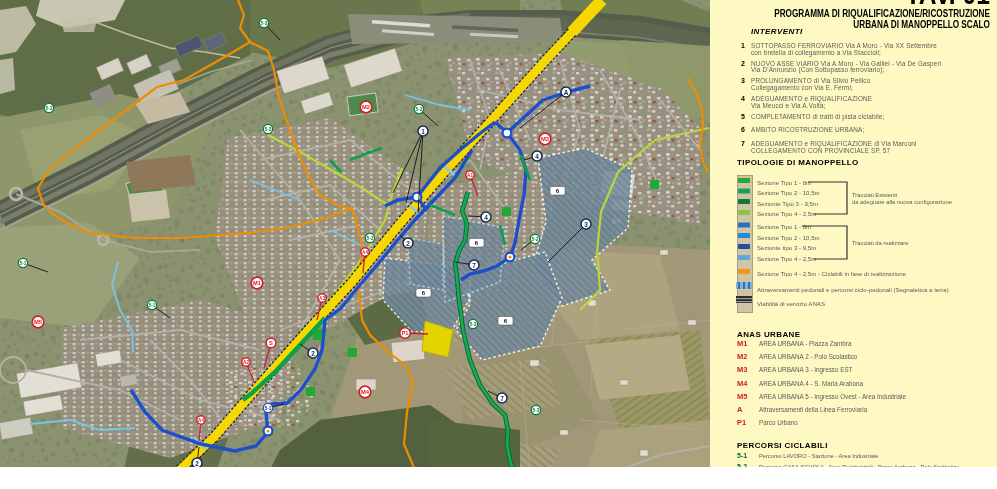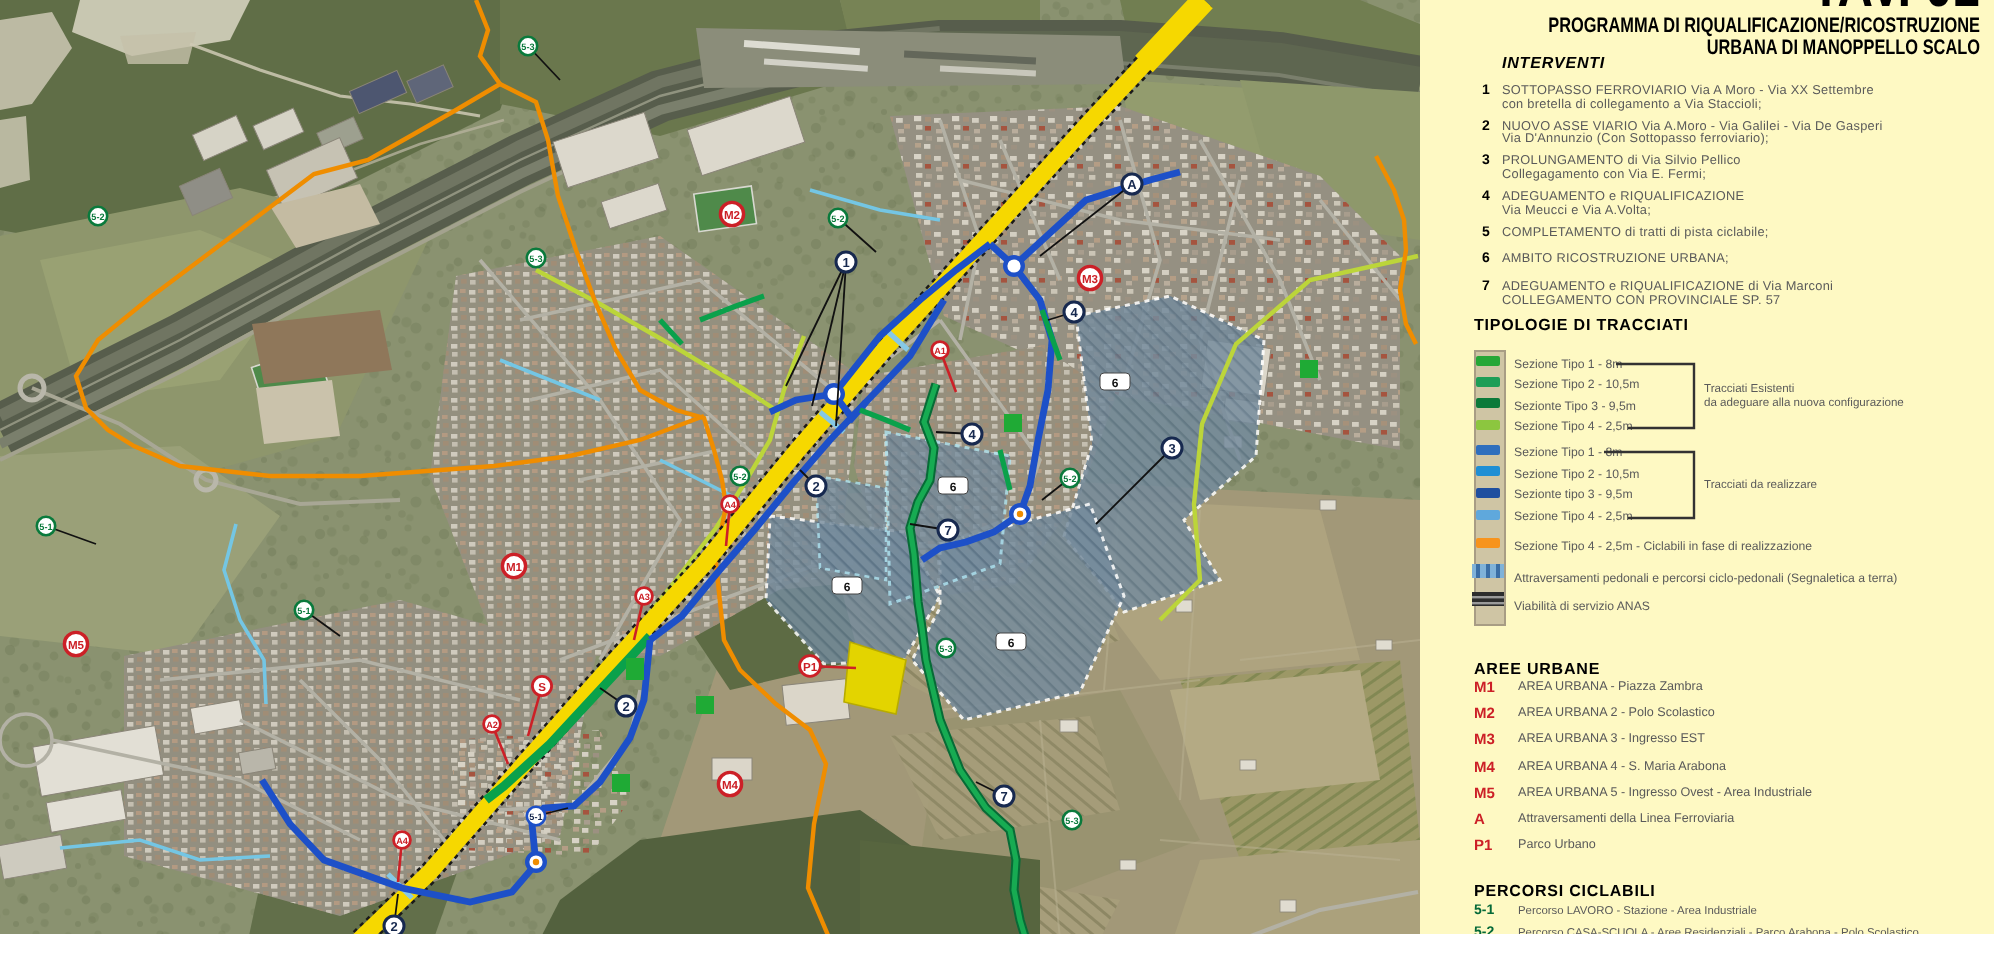--- a/index.html
+++ b/index.html
@@ -498,21 +498,21 @@
   <div style="position:relative;margin-bottom:7px;">
         <b style="position:absolute;left:0;font-size:7px;color:#000;">6</b>
         <div style="margin-left:10px;">AMBITO RICOSTRUZIONE URBANA;</div>
       </div>
   <div style="position:relative;">
         <b style="position:absolute;left:0;font-size:7px;color:#000;">7</b>
         <div style="margin-left:10px;">ADEGUAMENTO e RIQUALIFICAZIONE di Via Marconi<br>COLLEGAMENTO CON PROVINCIALE SP. 57</div>
       </div>
 </div>
 
-<div class="leg hdr" style="left:737px;top:158px;font-size:8px;letter-spacing:0.4px;">TIPOLOGIE DI TRACCIATI</div>
+<div class="leg hdr" style="left:737px;top:158px;font-size:8px;letter-spacing:0.4px;">TIPOLOGIE DI MANOPPELLO</div>
 
 <div class="leg" style="left:737px;top:175px;width:14px;height:136px;background:#cfc5a4;border:1px solid #a89d84;"></div>
 <svg class="leg" style="left:735px;top:173px;" width="120" height="142" viewBox="0 0 120 142">
   <g>
     <rect x="3" y="5" width="12" height="5" rx="1" fill="#26a737"></rect>
     <rect x="3" y="15.5" width="12" height="5" rx="1" fill="#1d9e57"></rect>
     <rect x="3" y="26" width="12" height="5" rx="1" fill="#0c7a3a"></rect>
     <rect x="3" y="37" width="12" height="5" rx="1" fill="#8cc63f"></rect>
     <rect x="3" y="49.5" width="12" height="5" rx="1" fill="#2f6fbd"></rect>
     <rect x="3" y="60" width="12" height="5" rx="1" fill="#1f8fd4"></rect>
@@ -537,21 +537,21 @@
 <div class="leg" style="left:757px;top:286px;font-size:6.1px;white-space:nowrap;">Attraversamenti pedonali e percorsi ciclo-pedonali (Segnaletica a terra)</div>
 <div class="leg" style="left:757px;top:300px;font-size:6.1px;white-space:nowrap;">Viabilità di servizio ANAS</div>
 
 <svg class="leg" style="left:800px;top:175px;" width="130" height="100" viewBox="0 0 130 100">
   <path d="M8,7 H47 V39 H14" fill="none" stroke="#333" stroke-width="1.2"></path>
   <path d="M2,51 H47 V84 H14" fill="none" stroke="#333" stroke-width="1.2"></path>
 </svg>
 <div class="leg" style="left:852px;top:192px;font-size:5.8px;line-height:7px;">Tracciati Esistenti<br>da adeguare alla nuova configurazione</div>
 <div class="leg" style="left:852px;top:240px;font-size:5.8px;">Tracciati  da realizzare</div>
 
-<div class="leg hdr" style="left:737px;top:330px;font-size:8px;letter-spacing:0.4px;">AREE URBANE</div>
+<div class="leg hdr" style="left:737px;top:330px;font-size:8px;letter-spacing:0.4px;">ANAS URBANE</div>
 
 <div class="leg" style="left:737px;top:339px;font-size:6.3px;width:250px;">
   <div style="position:relative;height:13.2px;"><b style="color:#cc2027;font-size:7.5px;">M1</b><span style="position:absolute;left:22px;top:1px;">AREA URBANA - Piazza Zambra</span></div>
   <div style="position:relative;height:13.2px;"><b style="color:#cc2027;font-size:7.5px;">M2</b><span style="position:absolute;left:22px;top:1px;">AREA URBANA 2 - Polo Scolastico</span></div>
   <div style="position:relative;height:13.2px;"><b style="color:#cc2027;font-size:7.5px;">M3</b><span style="position:absolute;left:22px;top:1px;">AREA URBANA 3 - Ingresso EST</span></div>
   <div style="position:relative;height:13.2px;"><b style="color:#cc2027;font-size:7.5px;">M4</b><span style="position:absolute;left:22px;top:1px;">AREA URBANA 4 - S. Maria Arabona</span></div>
   <div style="position:relative;height:13.2px;"><b style="color:#cc2027;font-size:7.5px;">M5</b><span style="position:absolute;left:22px;top:1px;">AREA URBANA 5 - Ingresso Ovest - Area Industriale</span></div>
   <div style="position:relative;height:13.2px;"><b style="color:#cc2027;font-size:7.5px;">A</b><span style="position:absolute;left:22px;top:1px;">Attraversamenti della Linea Ferroviaria</span></div>
   <div style="position:relative;height:13.2px;"><b style="color:#cc2027;font-size:7.5px;">P1</b><span style="position:absolute;left:22px;top:1px;">Parco Urbano</span></div>
 </div>

